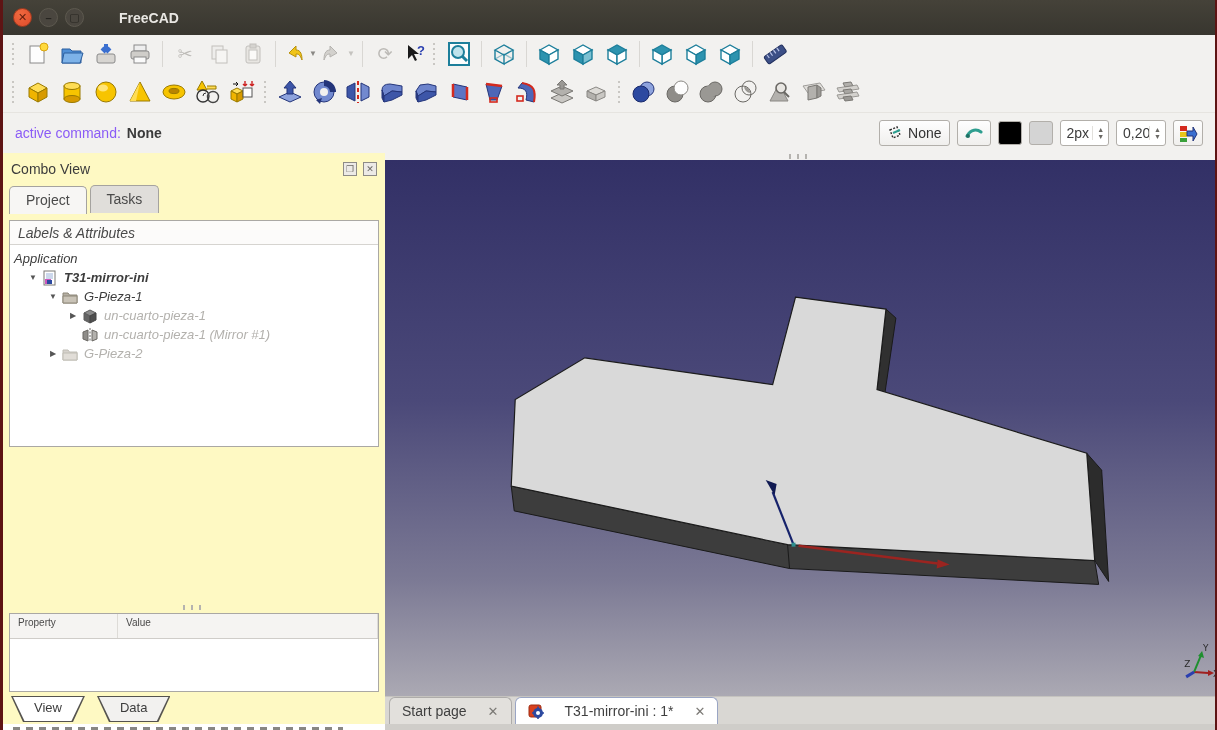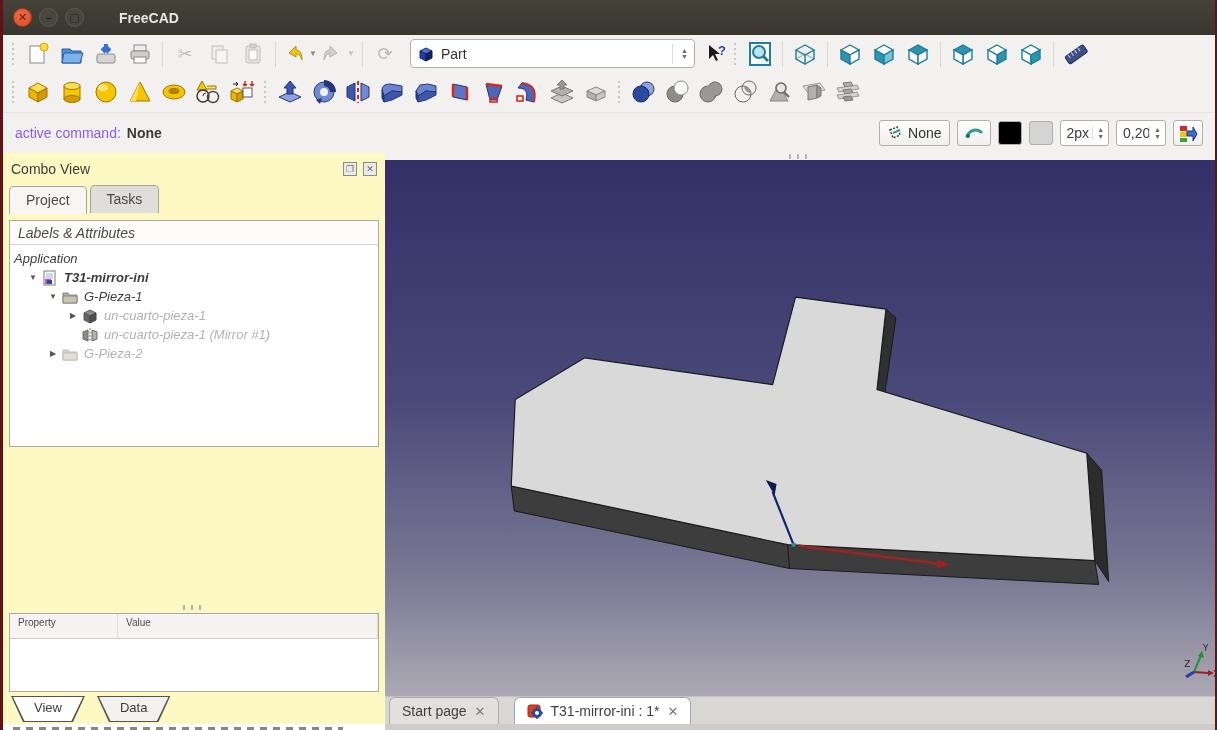--- a/index.html
+++ b/index.html
@@ -65,22 +65,22 @@
   .btab-i { clip-path:polygon(1px 0,calc(100% - 1px) 0,calc(100% - 12.5px) 100%,12.5px 100%); background:#f2f1ef; height:24px; padding:3px 22px 0 22px; font-size:13px; color:#3c3c3c; }
   .btab-o.active .btab-i { background:#ffffff; }
 
   
   .vpstrip { position:absolute; left:382px; top:153px; right:0; height:7px; background:#f2f1ef; }
   .viewport { position:absolute; left:382px; top:160px; right:0; bottom:34px; background:linear-gradient(#323066 0%,#4b4979 45%,#7b7994 78%,#aba9b3 100%); overflow:hidden; }
   .viewport svg { position:absolute; inset:0; }
 
   
   .mdibar { position:absolute; left:382px; right:0; bottom:6px; height:28px; background:#d9d7d3; display:flex; align-items:flex-end; padding-left:4px; border-top:1px solid #c5c3bf; }
-  .mditab { height:27px; display:flex; align-items:center; gap:8px; padding:0 12px; border:1px solid #aeacaa; border-bottom:none; border-radius:6px 6px 0 0; background:#e2e0dc; font-size:14px; color:#3f3f3f; margin-right:3px; }
-  .mditab.active { background:#fff; border-color:#9aa5c4;margin-left:12px; }
+  .mditab { height:27px; display:flex; align-items:center; gap:21px; padding:0 12px; border:1px solid #aeacaa; border-bottom:none; border-radius:6px 6px 0 0; background:#e2e0dc; font-size:14px; color:#3f3f3f; margin-right:3px; }
+  .mditab.active { background:#fff; border-color:#9aa5c4; }
   .closex { font-weight:bold; color:#7b7975; font-size:13px; }
   .bottomsliver { position:absolute; left:0; right:0; bottom:0; height:6px; background:#fff; }
   .slivermarks { position:absolute; left:10px; bottom:0; width:330px; height:3px; background:repeating-linear-gradient(to right,#55534f 0 7px,transparent 7px 13px); opacity:.7; }
   .sliver-right { position:absolute; left:382px; right:0; bottom:0; height:6px; background:#cfcdc9; }
 </style>
 </head>
 <body>
 
 <div class="window">
 
@@ -145,32 +145,20 @@
     <div class="tbtn small">
       <svg width="22" height="22">
           <path d="M16 10 L9 3 L9 7 C4 7 3 12 3 17 C5 12 6 11 9 11 L9 14 Z" fill="#d3d1cd" stroke="#b5b3af"></path>
         </svg>
     </div>
     <div class="drop dis">▼</div>
     <div class="sep"></div>
     <div class="tbtn">
         <span class="glyph dis">⟳</span>
       </div>
-    <div class="combo">
-      <svg width="18" height="18">
-          <path d="M3 6 L9 3 L15 6 L9 9 Z" fill="#4d6fd6" stroke="#1a2a6b"></path>
-          <path d="M3 6 L9 9 L9 16 L3 13 Z" fill="#1f3fae" stroke="#1a2a6b"></path>
-          <path d="M9 9 L15 6 L15 13 L9 16 Z" fill="#16255f" stroke="#101b45"></path>
-        </svg>
-      <span class="cval">Part</span>
-      <div class="spins">
-          <span>▲</span>
-          <span>▼</span>
-        </div>
-    </div>
     <div class="tbtn small">
       <svg width="22" height="22">
           <path d="M4 2 L4 16 L8 12 L11 18 L13 17 L10 11 L15 11 Z" fill="#1a1a1a"></path>
           <text x="13" y="12" font-size="13" font-weight="bold" fill="#2a3fb0">?</text>
         </svg>
     </div>
     <div class="handle"></div>
     <div class="tbtn">
       <svg width="26" height="26">
           <rect x="3" y="2" width="20" height="22" fill="#fdfdfd" stroke="#1d7f9b" stroke-width="2"></rect>

